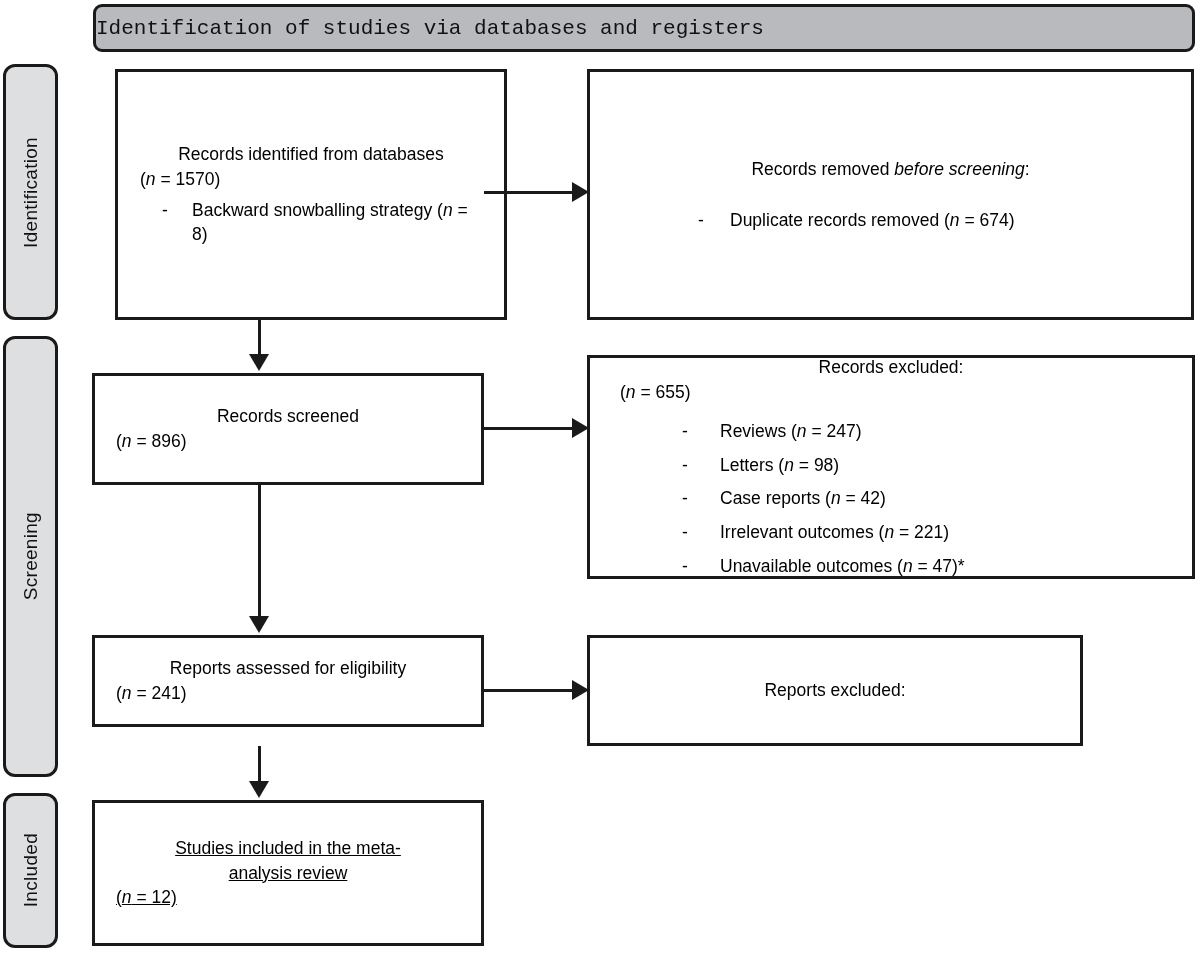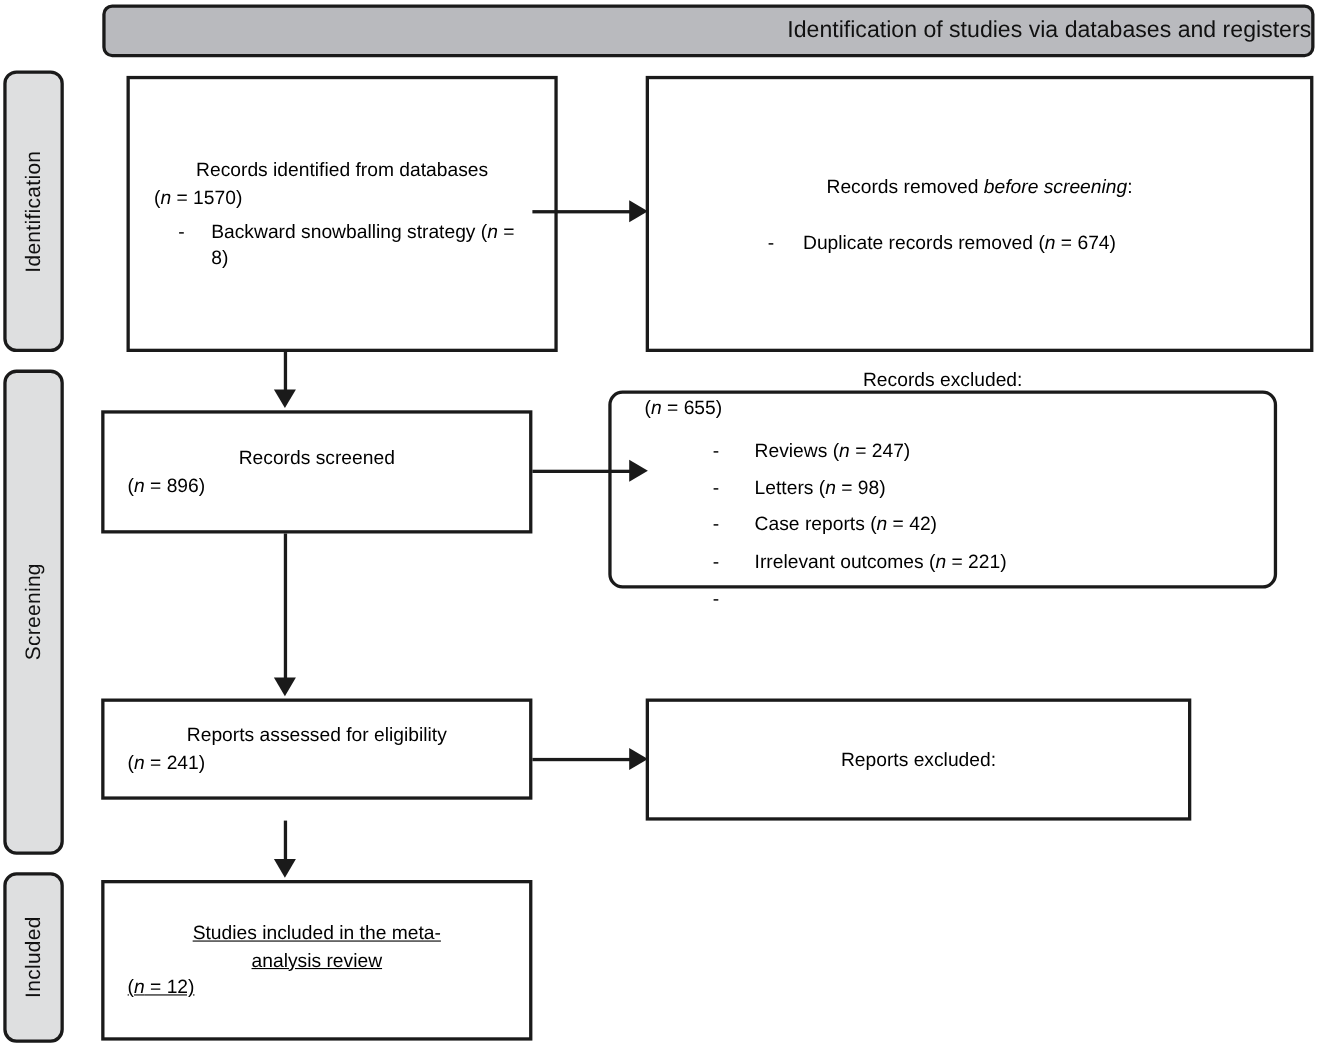--- a/index.html
+++ b/index.html
@@ -51,21 +51,22 @@
     box-sizing: border-box;
     left: 93px;
     top: 4px;
     width: 1102px;
     height: 48px;
     background: #b9babe;
     border: 3px solid #1a1a1a;
     border-radius: 9px;
     display: flex;
     align-items: center;
-    justify-content: flex-end;
+    justify-content: flex-start;
+    font-family: Liberation Mono, monospace;
   }
   #banner .banner-text {
     font-size: 21px;
     color: #111111;
     white-space: nowrap;
   }
 
   
   .flow-box {
     position: absolute;
@@ -104,21 +105,21 @@
     box-sizing: border-box;
   }
   .bullet-text { flex: 1 1 auto; text-align: left; }
 
   .it { font-style: italic; }
 
   
   #box-identified  { left: 92px;  top: 69px;  width: 392px; height: 251px; margin-left: 23px; }
   #box-removed     { left: 587px; top: 69px;  width: 607px; height: 251px; }
   #box-screened    { left: 92px;  top: 373px; width: 392px; height: 112px; }
-  #box-rec-excl    { left: 553px; top: 355px; width: 608px; height: 180px; border-radius: 13px; }
+  #box-rec-excl    { left: 587px; top: 355px; width: 608px; height: 224px; }
   #box-assessed    { left: 92px;  top: 635px; width: 392px; height: 92px; }
   #box-rep-excl    { left: 587px; top: 635px; width: 496px; height: 111px; }
   #box-included    { left: 92px;  top: 800px; width: 392px; height: 146px; text-decoration: underline; }
 
   
   #box-identified .box-inner { padding: 0 22px 0 22px; }
   #box-removed .box-inner    { padding: 0 30px; }
   #box-rec-excl .box-inner   { padding: 0 30px; }
 
   #box-identified .bullet-dash { width: 52px; padding-left: 22px; }
@@ -235,20 +236,21 @@
         <div class="bullet-row">
           <span class="bullet-dash">-</span>
           <span class="bullet-text"><span>Case reports (</span><span class="it">n</span><span> = 42)</span></span>
         </div>
         <div class="bullet-row">
           <span class="bullet-dash">-</span>
           <span class="bullet-text"><span>Irrelevant outcomes (</span><span class="it">n</span><span> = 221)</span></span>
         </div>
         <div class="bullet-row">
           <span class="bullet-dash">-</span>
+          <span class="bullet-text"><span>Unavailable outcomes (</span><span class="it">n</span><span> = 47)*</span></span>
         </div>
       </div>
     </div>
   </div>
 
   <div class="flow-box" id="box-assessed">
     <div class="box-inner">
       <div class="ctr">Reports assessed for eligibility</div>
       <div class="ctr2"><span>(</span><span class="it">n</span><span> = 241)</span></div>
     </div>

